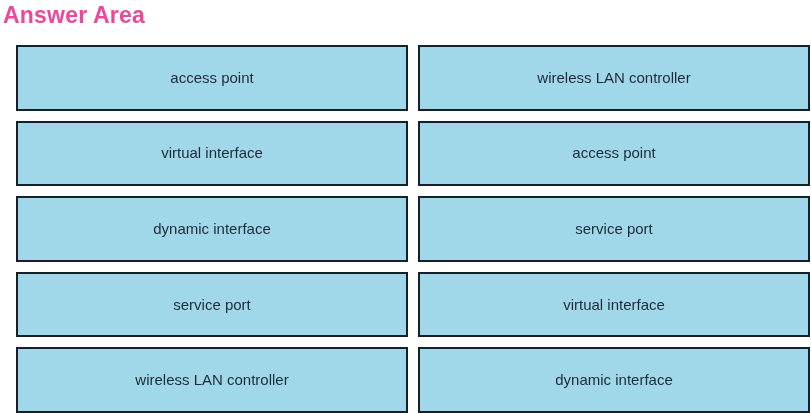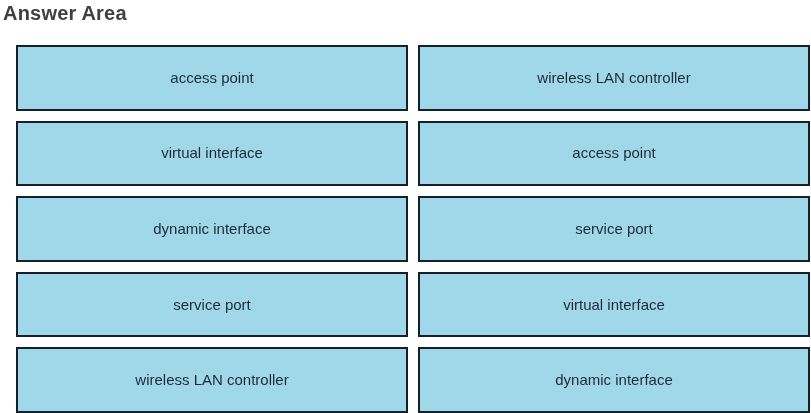--- a/index.html
+++ b/index.html
@@ -11,23 +11,23 @@
     width: 811px;
     height: 413px;
     position: relative;
     overflow: hidden;
     font-family: "Liberation Sans", sans-serif;
   }
   .page-title {
     position: absolute;
     top: 2px;
     left: 3px;
-    font-size: 20px;
+    font-size: 23px;
     font-weight: bold;
-    color: #404040;
+    color: #ec4899;
     letter-spacing: 0.2px;
   }
   .answer-area {
     position: absolute;
     top: 45px;
     left: 1px;
     right: 1px;
     bottom: 0;
     display: flex;
     column-gap: 10px;

